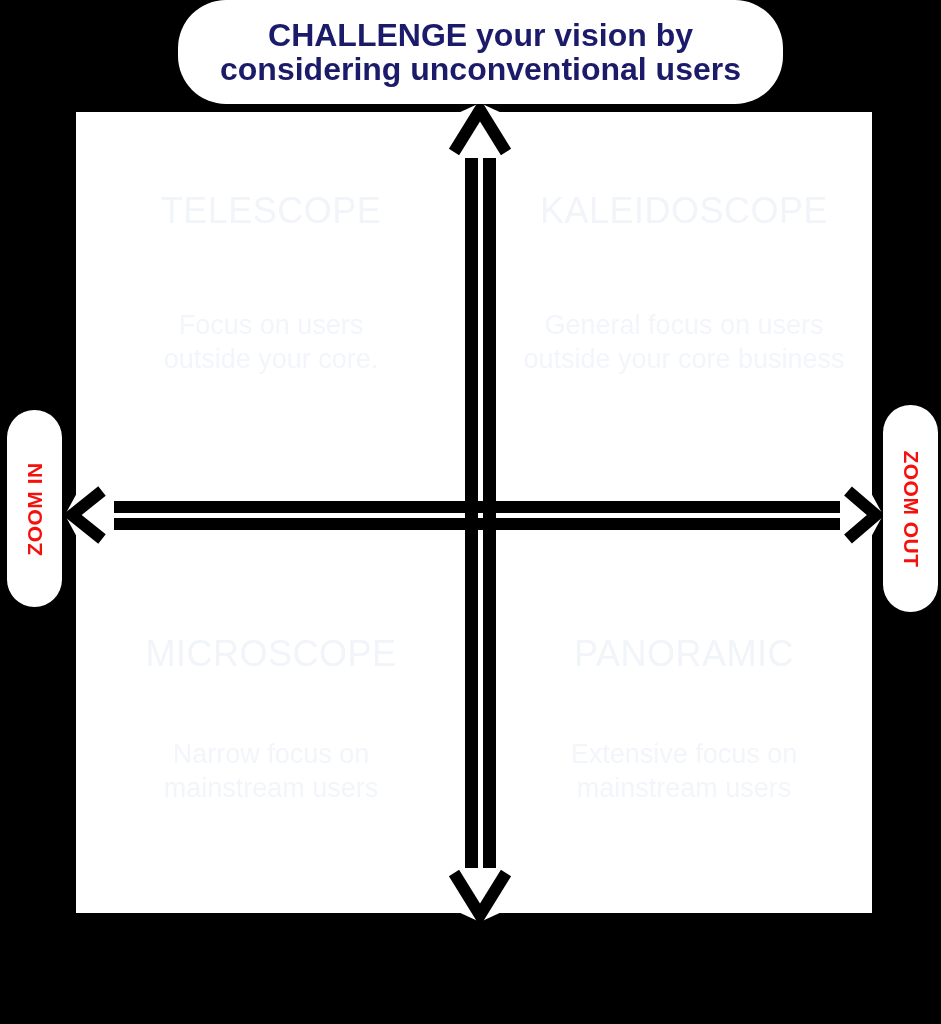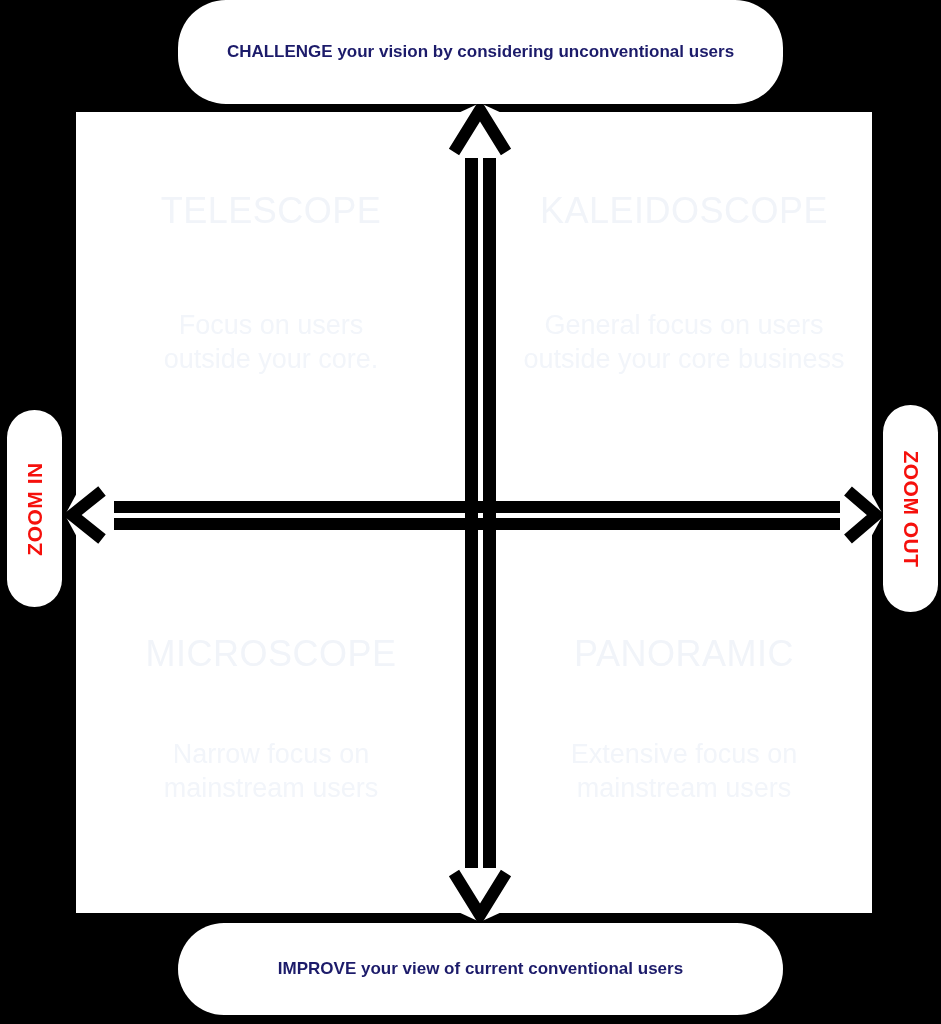--- a/index.html
+++ b/index.html
@@ -46,21 +46,21 @@
     display: flex; align-items: center; justify-content: center;
     text-align: center;
   }
   .pill-top    { left: 178px; top: 0;     width: 605px; height: 104px; border-radius: 48px; }
   .pill-bottom { left: 178px; top: 923px; width: 605px; height: 92px;  border-radius: 46px; }
   .pill-left   { left: 7px;   top: 410px; width: 55px;  height: 197px; border-radius: 28px; }
   .pill-right  { left: 883px; top: 405px; width: 55px;  height: 207px; border-radius: 28px; }
 
   .h-label {
     color: #1c1b6a; font-weight: 700;
-    font-size: 17px; line-height: 34px;
+    font-size: 32px; line-height: 34px;
   }
   .pill-top .h-label    { max-width: 560px; }
   .pill-bottom .h-label { max-width: 470px; }
 
   .v-label {
     color: #f5100c; font-weight: 700;
     font-size: 21px; letter-spacing: 0.5px;
     white-space: nowrap;
   }
   .rot-ccw { transform: rotate(-90deg); }
@@ -105,23 +105,20 @@
     <div class="q-desc">Narrow focus on mainstream users</div>
   </div>
   <div class="q q-br">
     <div class="q-title">PANORAMIC</div>
     <div class="q-desc">Extensive focus on mainstream users</div>
   </div>
 
   <div class="pill pill-top">
     <div class="h-label">CHALLENGE your vision by considering unconventional users</div>
   </div>
-  <div class="pill pill-bottom">
-    <div class="h-label">IMPROVE your view of current conventional users</div>
-  </div>
   <div class="pill pill-left">
     <div class="v-label rot-ccw">ZOOM IN</div>
   </div>
   <div class="pill pill-right">
     <div class="v-label rot-cw">ZOOM OUT</div>
   </div>
 
 </div>
 
 </body></html>

